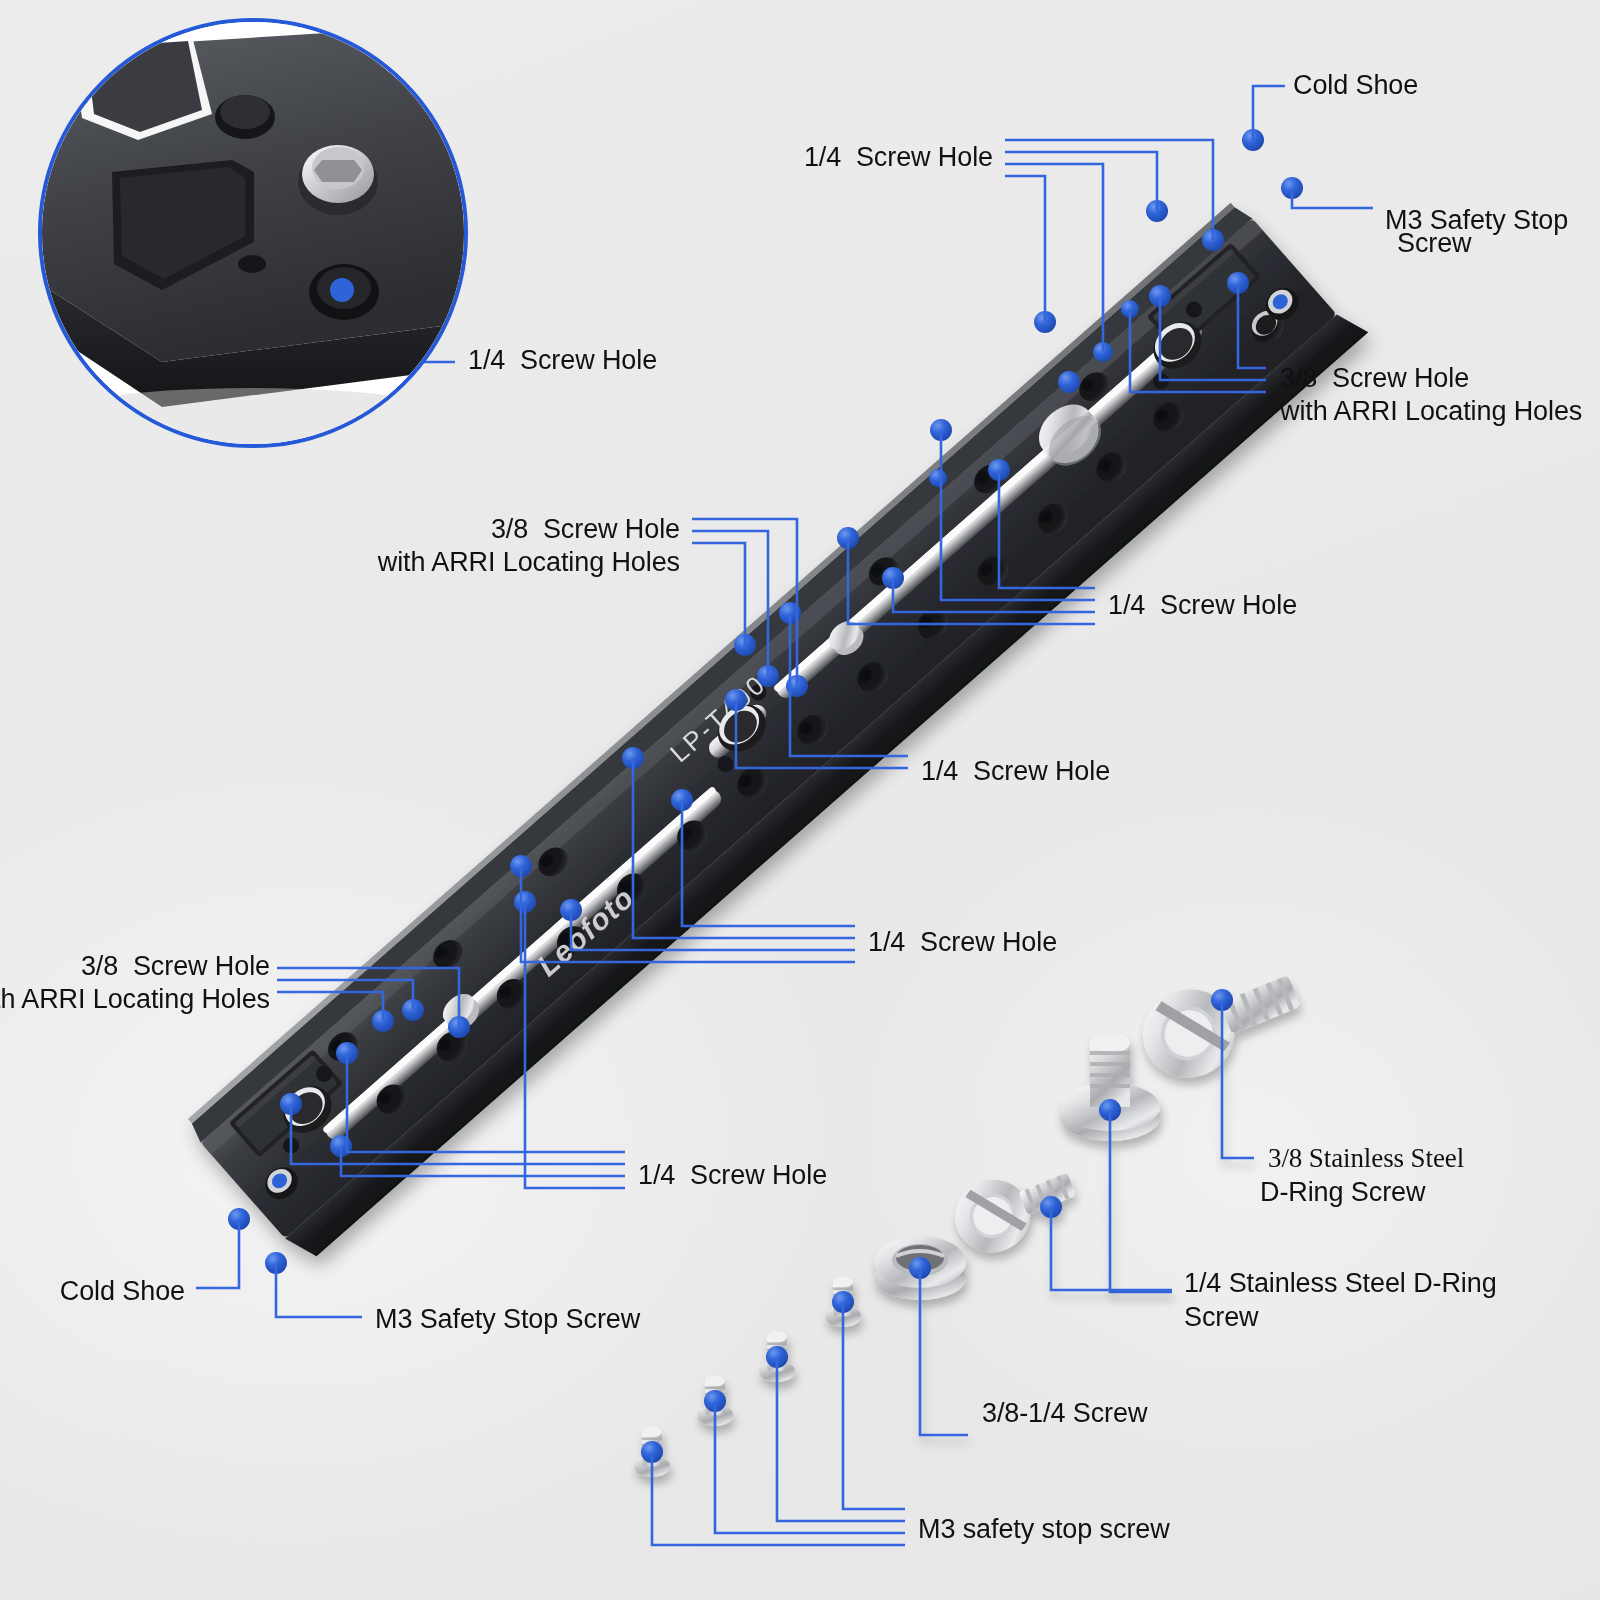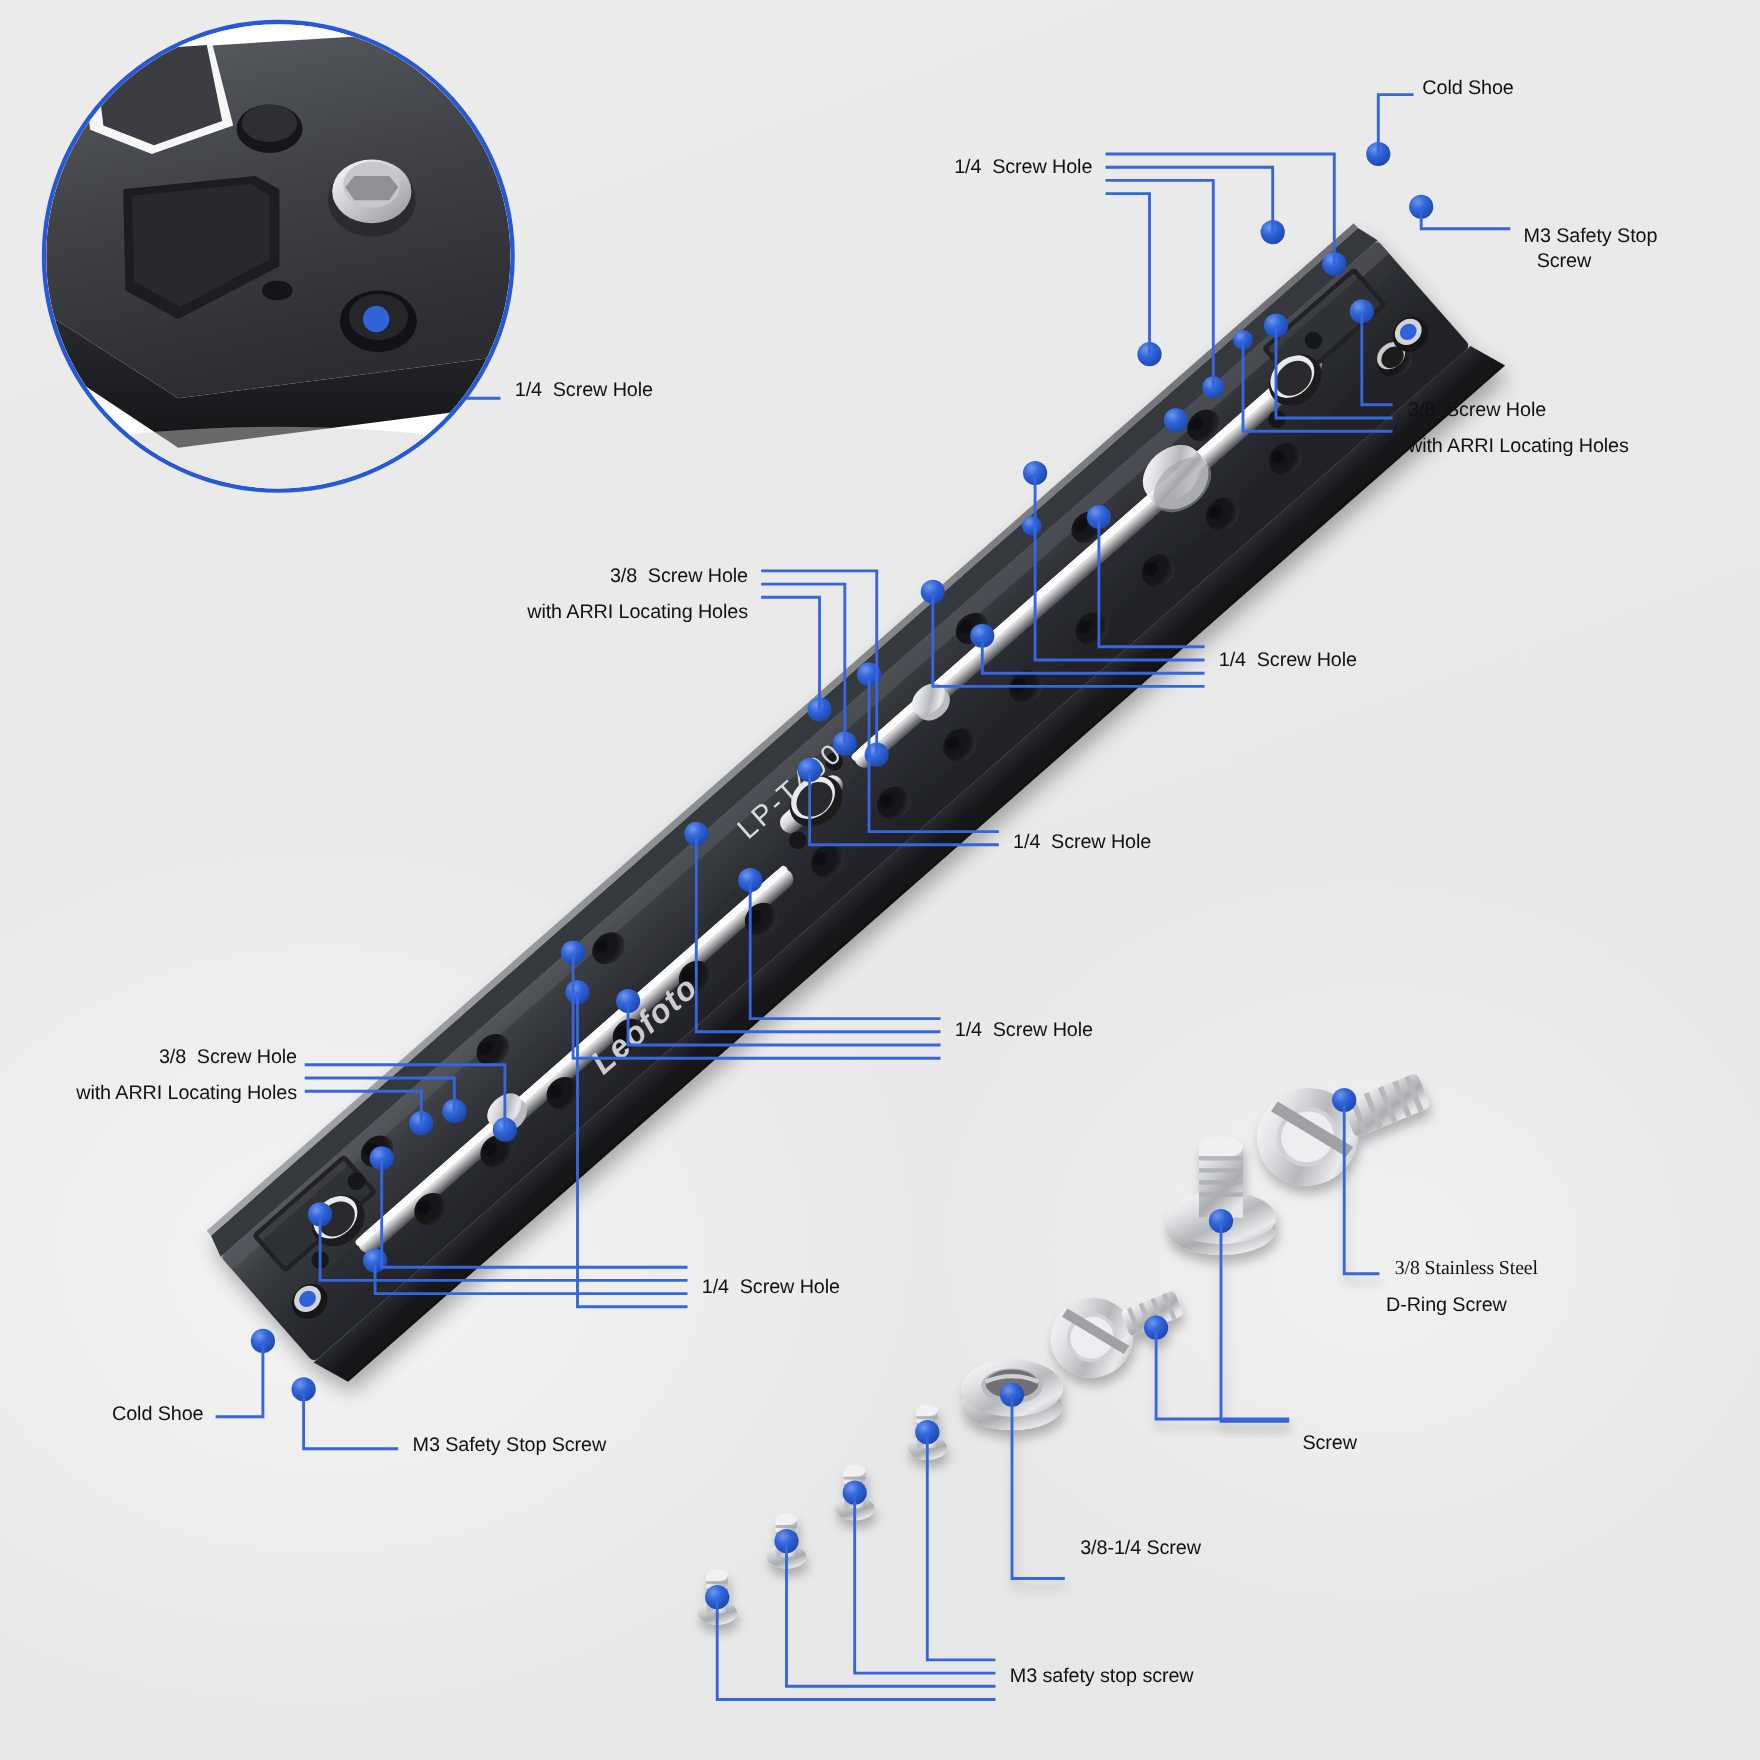--- a/index.html
+++ b/index.html
@@ -15,21 +15,21 @@
     position:absolute;left:0;top:0;width:1600px;height:1600px;
     background:
       radial-gradient(ellipse 900px 700px at 300px 1150px, #f4f4f4 0%, rgba(244,244,244,0) 62%),
       radial-gradient(ellipse 700px 600px at 1250px 1150px, #f1f1f1 0%, rgba(241,241,241,0) 60%),
       linear-gradient(160deg,#ececec 0%, #e9e9e9 50%, #e7e7e7 100%);
   }
   svg.layer{position:absolute;left:0;top:0;width:1600px;height:1600px;overflow:visible;}
   .lbl{
     position:absolute;
     color:#111;
-    font-size:18px;
+    font-size:27px;
     line-height:1.28;
     white-space:pre;
     letter-spacing:-0.1px;
     font-family:"Liberation Sans", sans-serif;
   }
   .lbl.r{text-align:right;}
   .inset-wrap{position:absolute;left:38px;top:18px;width:430px;height:430px;}
   .inset-circle{
     position:absolute;inset:0;border-radius:50%;
     border:4px solid #2559d8;
@@ -527,20 +527,21 @@
 
   <div class="lbl" style="left:638px;top:1158px;">1/4  Screw Hole</div>
 
   <div class="lbl r" style="left:-130px;top:1274px;width:315px;">Cold Shoe</div>
 
   <div class="lbl" style="left:375px;top:1302px;">M3 Safety Stop Screw</div>
 
   <div class="lbl" style="left:1268px;top:1141px;font-family:Liberation Serif, serif;">3/8 Stainless Steel</div>
   <div class="lbl" style="left:1260px;top:1175px;">D-Ring Screw</div>
 
+  <div class="lbl" style="left:1184px;top:1266px;">1/4 Stainless Steel D-Ring</div>
   <div class="lbl" style="left:1184px;top:1300px;">Screw</div>
 
   <div class="lbl" style="left:982px;top:1396px;text-align:right;">3/8-1/4 Screw</div>
 
   <div class="lbl" style="left:918px;top:1512px;">M3 safety stop screw</div>
 
   <div class="lbl" style="left:468px;top:343px;">1/4  Screw Hole</div>
 
 </div>
 

